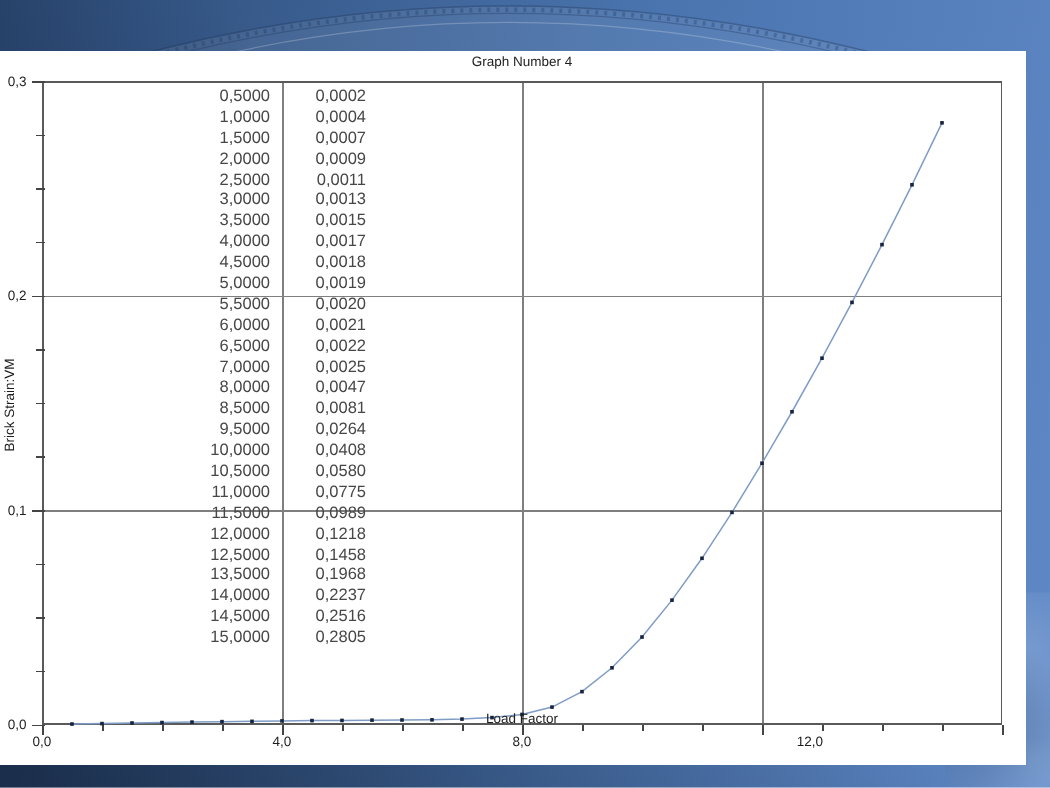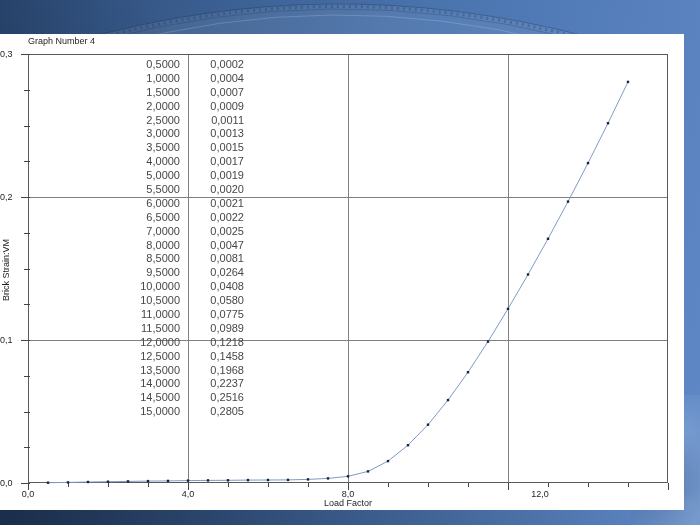--- a/index.html
+++ b/index.html
@@ -10,26 +10,26 @@
       linear-gradient(100deg, #2c4a75 0%, #4a74ae 55%, #5f88c6 100%);
   }
   .dome-decoration{position:absolute;left:40px;top:0;width:580px;height:34px;overflow:hidden;}
   .corner-texture{position:absolute;left:630px;top:395px;width:70px;height:130px;
     background:
       radial-gradient(circle at 75% 30%, rgba(180,205,235,0.30), rgba(180,205,235,0) 55%),
       radial-gradient(circle at 40% 65%, rgba(30,55,95,0.35), rgba(30,55,95,0) 60%),
       radial-gradient(circle at 85% 85%, rgba(200,220,240,0.28), rgba(200,220,240,0) 55%);
   }
   .chart-panel{position:absolute;left:0;top:34px;width:684px;height:476px;background:#ffffff;}
-  .chart-title{position:absolute;left:28px;top:2px;width:640px;text-align:left;
+  .chart-title{position:absolute;left:28px;top:2px;width:640px;text-align:center;
     font-size:9px;color:#1d1d1d;}
   #plot-svg{position:absolute;left:28px;top:20px;overflow:visible;}
-  .ytick{position:absolute;left:0;width:23px;text-align:left;font-size:9px;color:#1d1d1d;line-height:11px;}
+  .ytick{position:absolute;left:0;width:23px;text-align:center;font-size:9px;color:#1d1d1d;line-height:11px;}
   .xtick{position:absolute;width:30px;text-align:center;font-size:9px;color:#1d1d1d;top:455px;line-height:11px;}
-  .xaxis-title{position:absolute;left:28px;top:464px;width:640px;text-align:center;
+  .xaxis-title{position:absolute;left:28px;top:440px;width:640px;text-align:center;
     font-size:9px;color:#1d1d1d;}
   .yaxis-title{position:absolute;left:-63px;top:230px;width:140px;height:12px;text-align:center;
     font-size:9px;color:#1d1d1d;transform:rotate(-90deg);}
   #value-table{position:absolute;left:100px;top:22px;}
   .trow{height:13.9px;line-height:13.9px;white-space:nowrap;}
   .trow .c1{display:inline-block;width:80px;text-align:right;font-size:11px;color:#474747;}
   .trow .c2{display:inline-block;width:48px;margin-left:16px;text-align:right;font-size:11px;color:#474747;}
 </style>
 </head>
 <body>
@@ -137,20 +137,21 @@
 
     <div id="value-table">
         <div class="trow"><span class="c1">0,5000</span><span class="c2">0,0002</span></div>
         <div class="trow"><span class="c1">1,0000</span><span class="c2">0,0004</span></div>
         <div class="trow"><span class="c1">1,5000</span><span class="c2">0,0007</span></div>
         <div class="trow"><span class="c1">2,0000</span><span class="c2">0,0009</span></div>
         <div class="trow"><span class="c1">2,5000</span><span class="c2">0,0011</span></div>
         <div class="trow"><span class="c1">3,0000</span><span class="c2">0,0013</span></div>
         <div class="trow"><span class="c1">3,5000</span><span class="c2">0,0015</span></div>
         <div class="trow"><span class="c1">4,0000</span><span class="c2">0,0017</span></div>
+        <div class="trow"><span class="c1">4,5000</span><span class="c2">0,0018</span></div>
         <div class="trow"><span class="c1">5,0000</span><span class="c2">0,0019</span></div>
         <div class="trow"><span class="c1">5,5000</span><span class="c2">0,0020</span></div>
         <div class="trow"><span class="c1">6,0000</span><span class="c2">0,0021</span></div>
         <div class="trow"><span class="c1">6,5000</span><span class="c2">0,0022</span></div>
         <div class="trow"><span class="c1">7,0000</span><span class="c2">0,0025</span></div>
         <div class="trow"><span class="c1">8,0000</span><span class="c2">0,0047</span></div>
         <div class="trow"><span class="c1">8,5000</span><span class="c2">0,0081</span></div>
         <div class="trow"><span class="c1">9,5000</span><span class="c2">0,0264</span></div>
         <div class="trow"><span class="c1">10,0000</span><span class="c2">0,0408</span></div>
         <div class="trow"><span class="c1">10,5000</span><span class="c2">0,0580</span></div>

